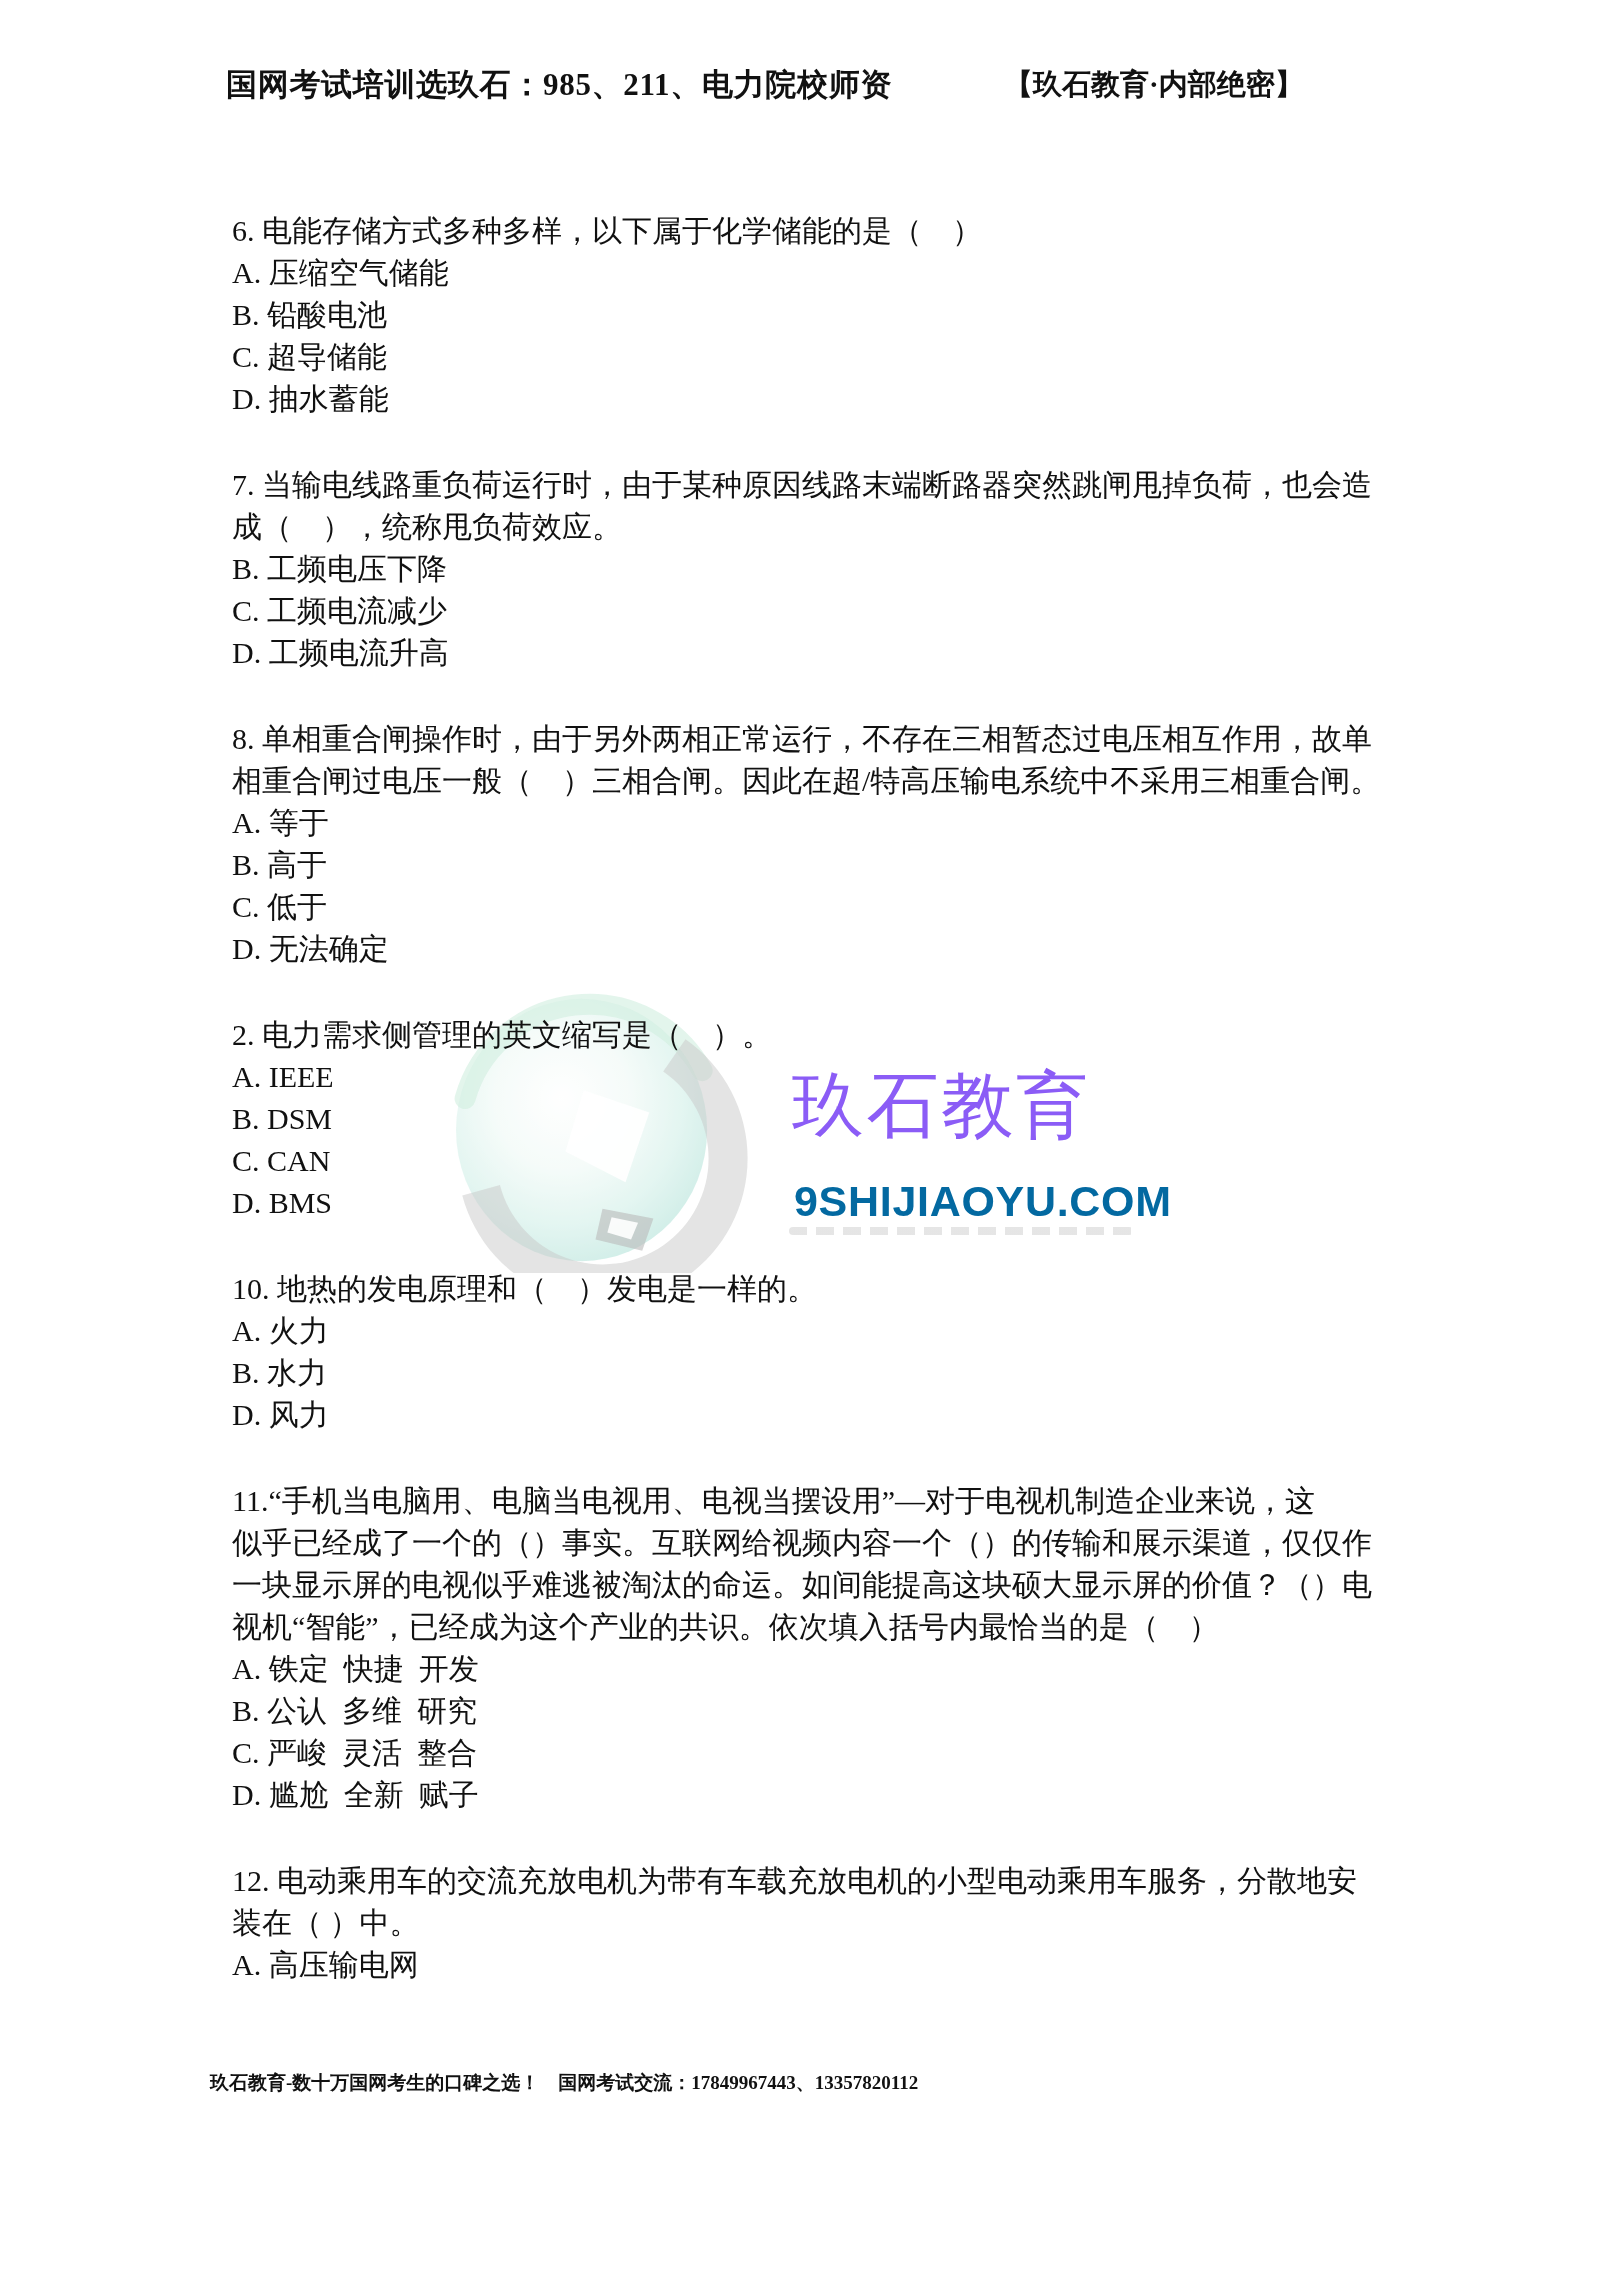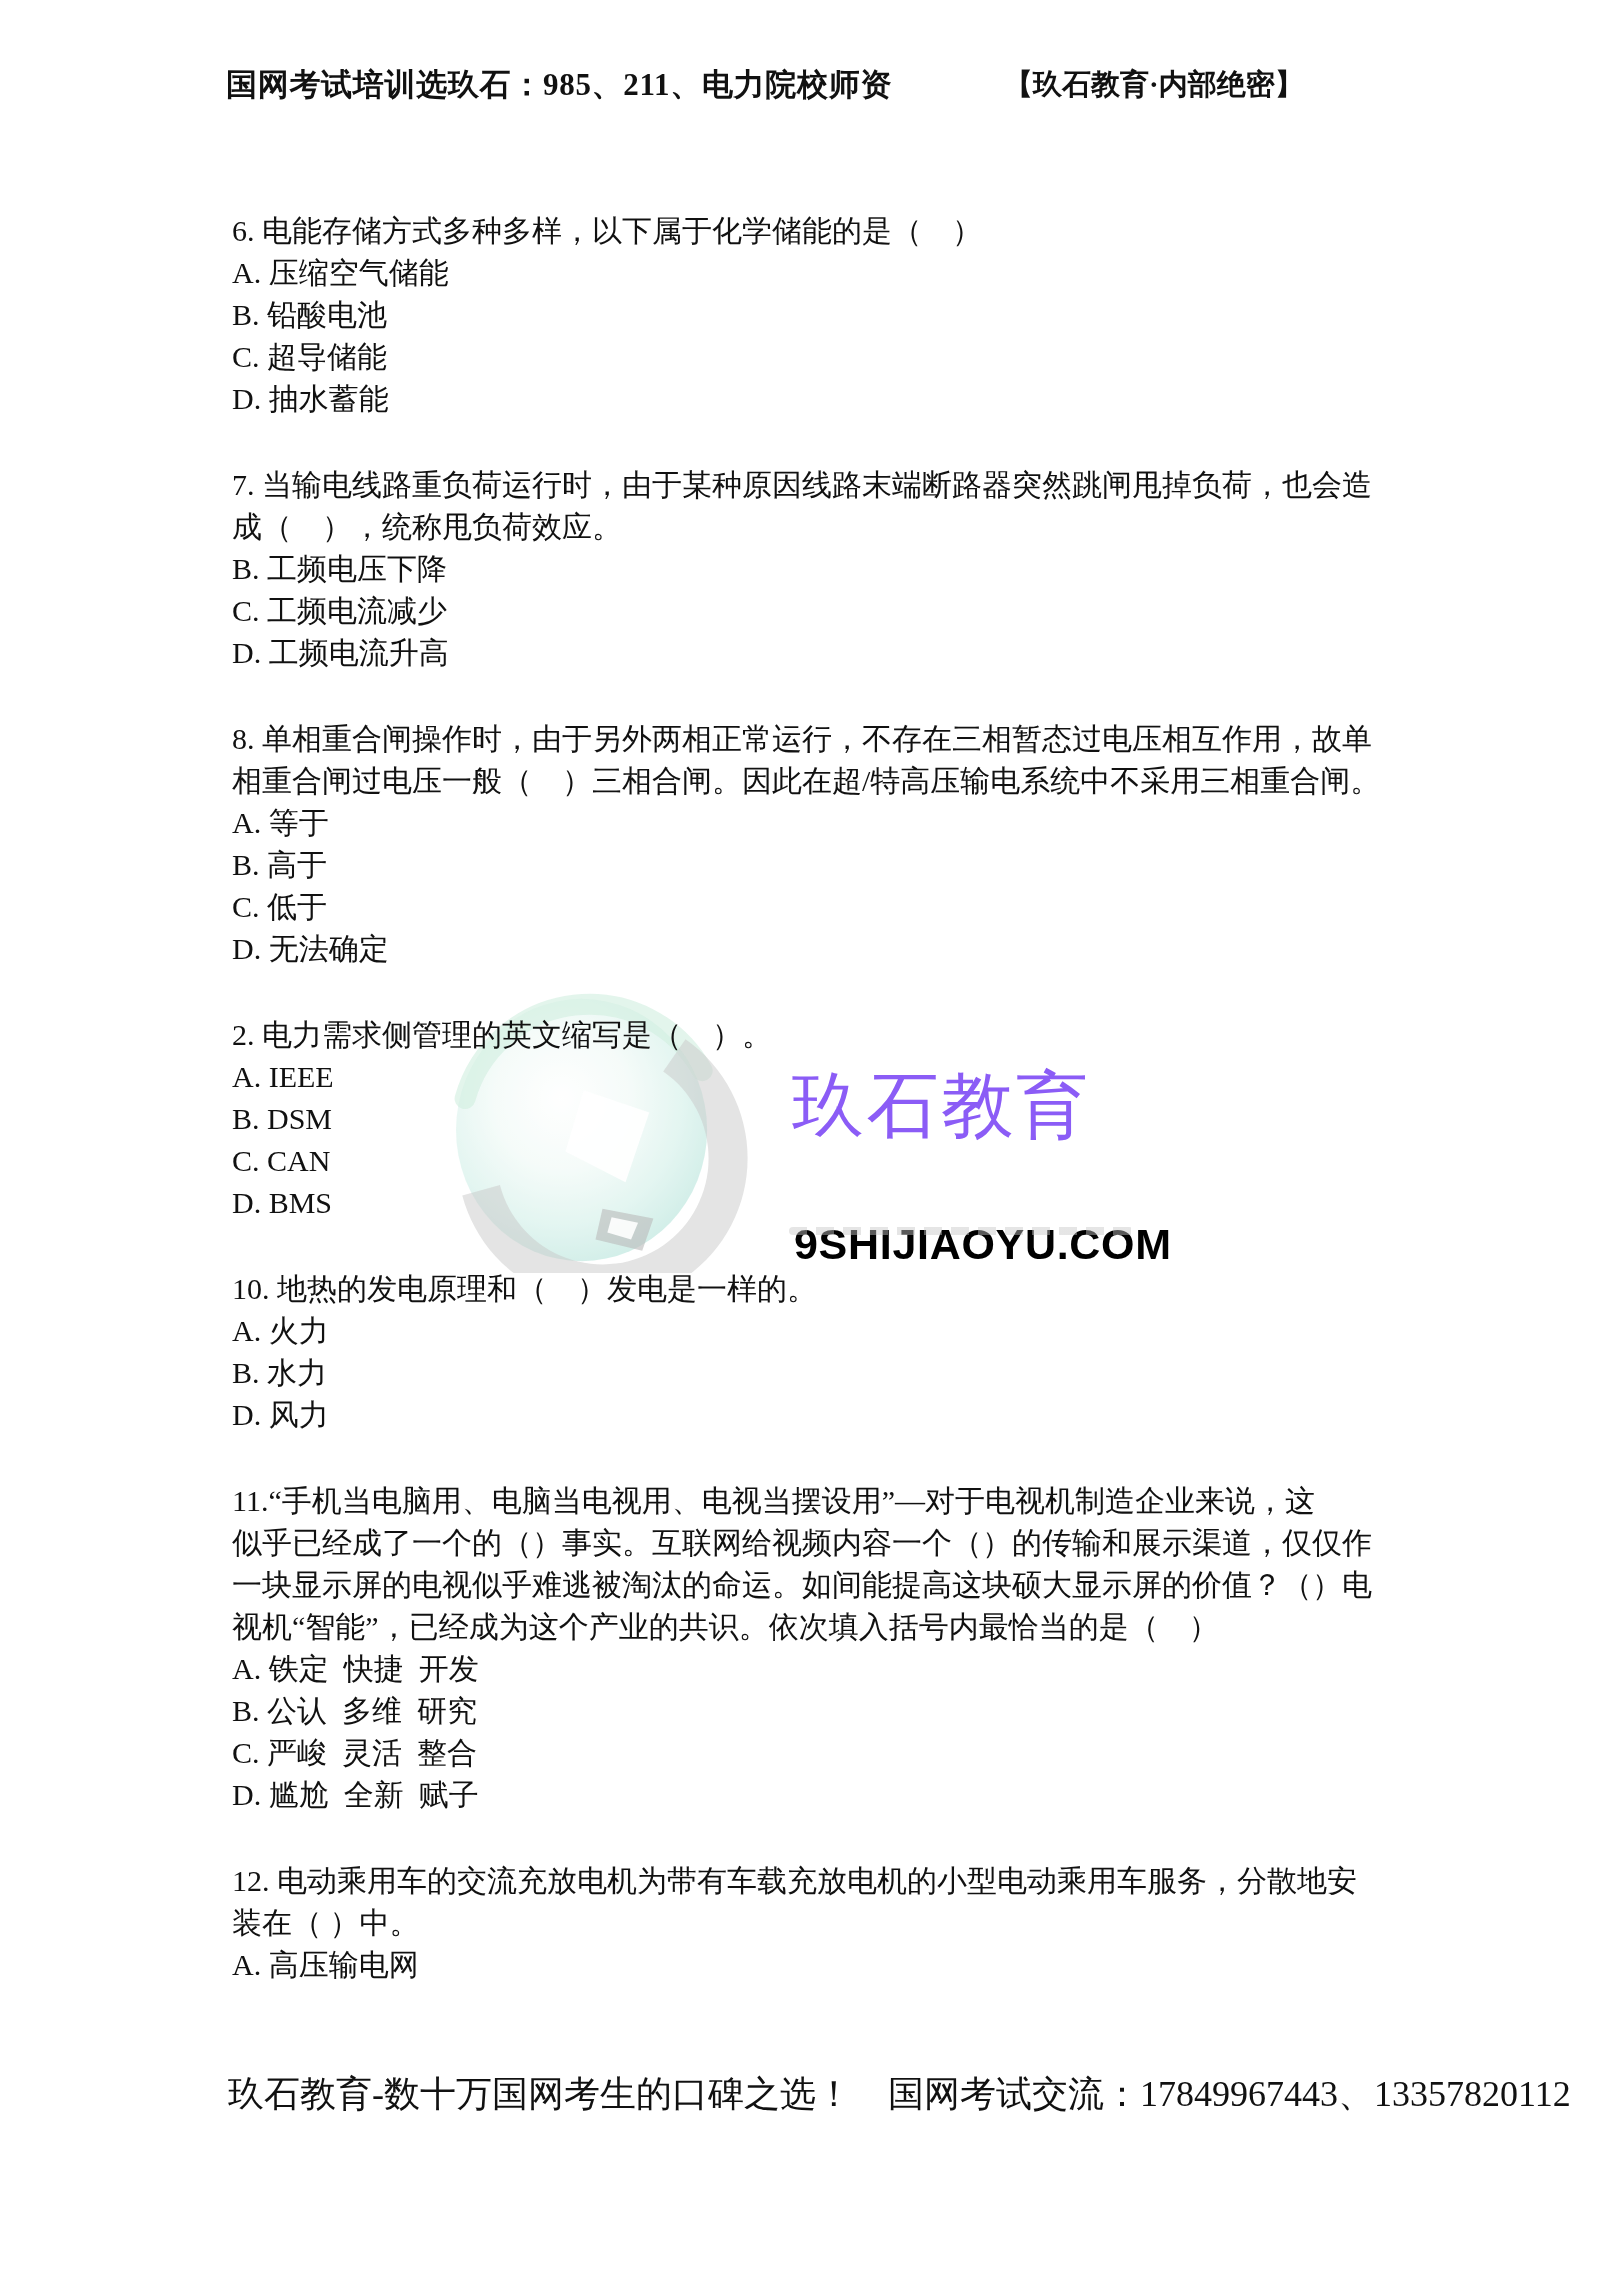--- a/index.html
+++ b/index.html
@@ -26,42 +26,42 @@
   
   .watermark{position:absolute;left:0;top:0;width:100%;height:100%;z-index:0;}
   .wm-logo{position:absolute;left:445px;top:987px;width:308px;height:286px;opacity:0.62;}
   .wm-brand{
     position:absolute;left:792px;top:1058px;
     font-family:"Liberation Sans","DejaVu Sans",sans-serif;
     font-size:72px;font-weight:normal;letter-spacing:2.7px;
     color:#8b5cf6;white-space:pre;
   }
   .wm-site{
-    position:absolute;left:794px;top:1220px;
+    position:absolute;left:794px;top:1177px;
     font-family:"Liberation Sans","DejaVu Sans",sans-serif;
     font-size:43px;font-weight:bold;letter-spacing:0.7px;
-    color:#000000;white-space:pre;
+    color:#0369a1;white-space:pre;
   }
   .wm-band{
     position:absolute;left:789px;top:1227px;width:344px;height:8.2px;
     background:repeating-linear-gradient(90deg,
       rgba(198,198,198,0.45) 0 17.7px, rgba(255,255,255,0) 17.7px 27px);
     border-radius:4.1px;
   }
   
   .body-col{
     position:absolute;left:232px;top:202px;width:1162px;
     font-size:30px;line-height:42px;z-index:2;
   }
   .q{margin:8px 0 44px 0;}
   .qline{white-space:pre-wrap;min-height:42px;}
   
   .footer{
-    position:absolute;left:228px;top:2070px;
-    font-size:36px;letter-spacing:0;white-space:pre;z-index:2;
+    position:absolute;left:210px;top:2070px;
+    font-size:19px;letter-spacing:0;white-space:pre;z-index:2;font-weight:bold;
   }
 </style>
 </head>
 <body>
 
 <div class="page">
 
   <div class="watermark">
     <svg class="wm-logo" viewBox="0 0 440 410" xmlns="http://www.w3.org/2000/svg">
       <defs>

